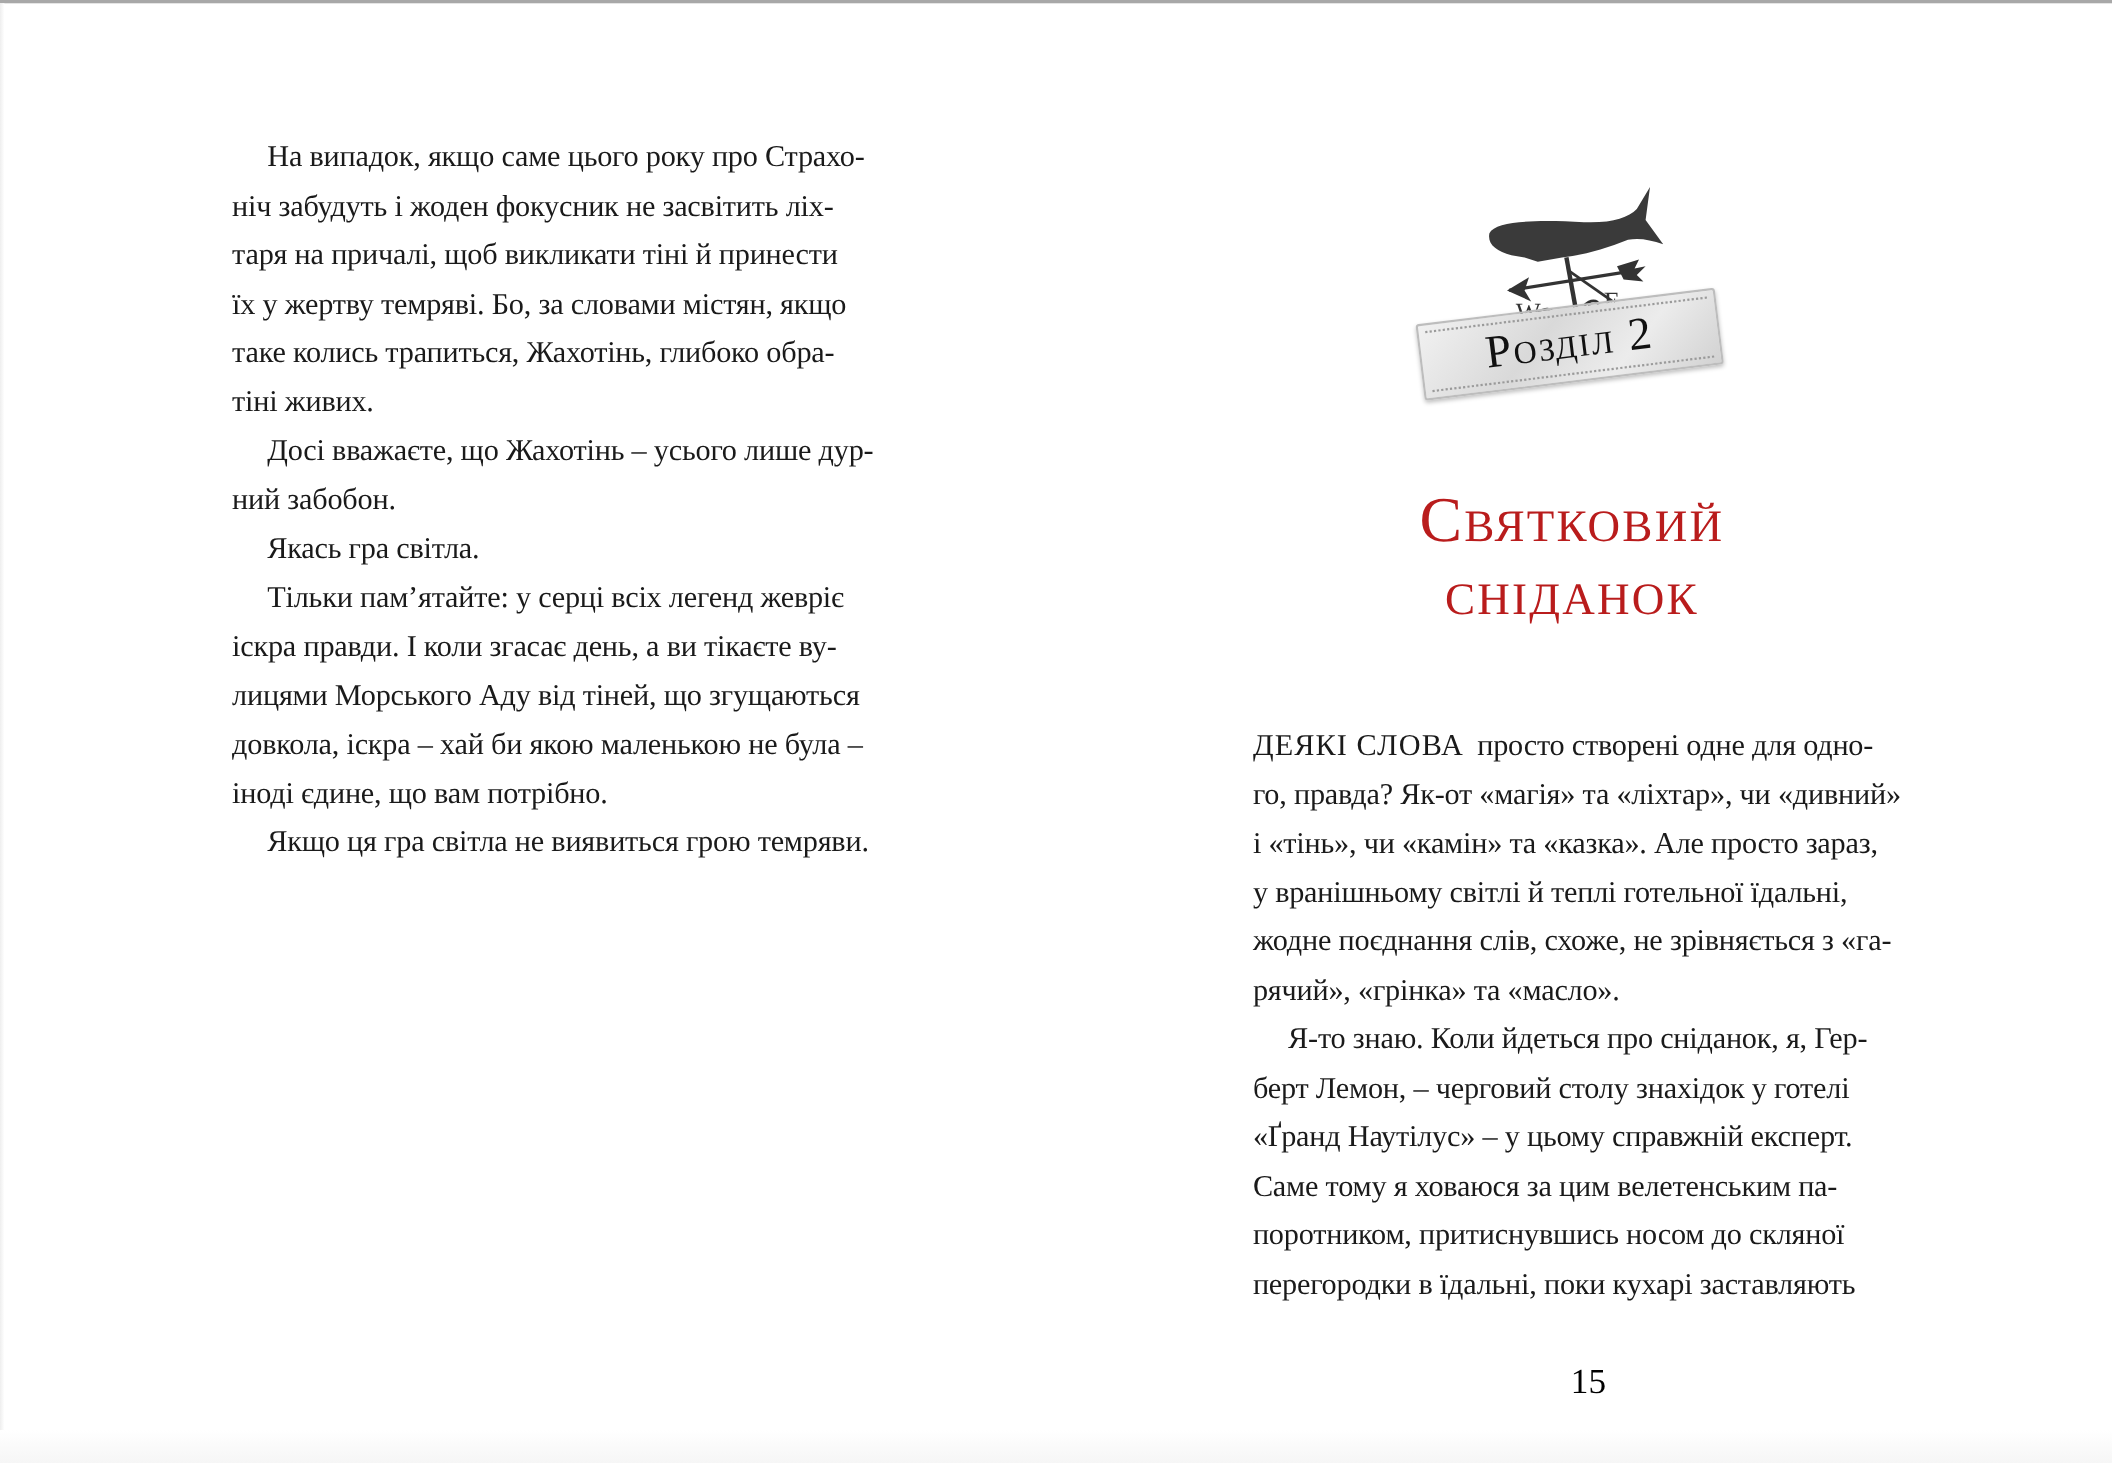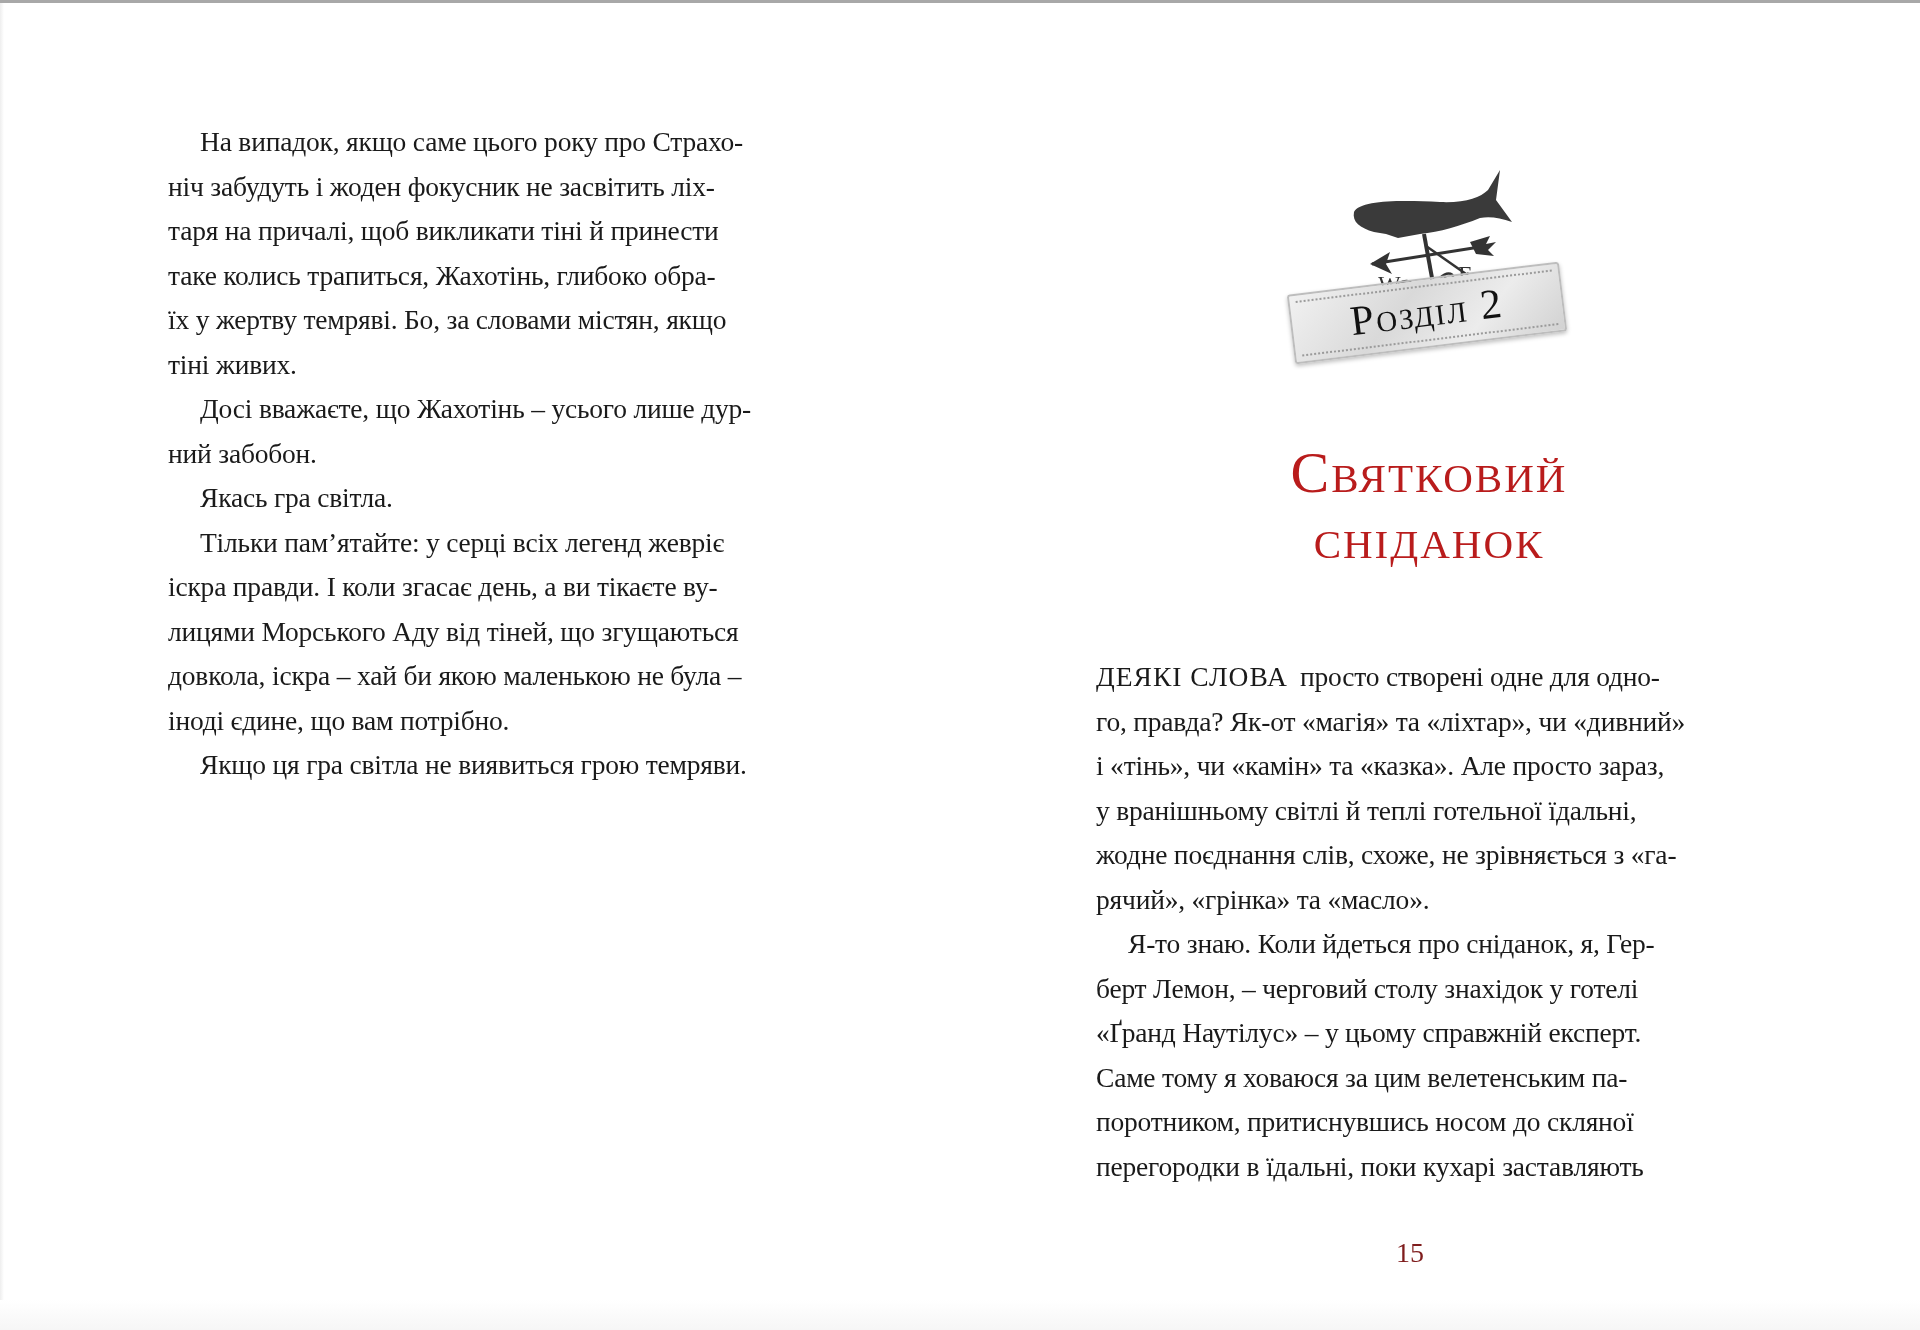--- a/index.html
+++ b/index.html
@@ -15,21 +15,21 @@
 
   .page { position: absolute; top: 0; }
   .page-left { left: 168px; width: 664px; }
   .page-right { left: 1096px; width: 666px; }
 
   .para {
     margin: 0; font-size: 27.5px; line-height: 44.5px;
     text-align: justify; text-align-last: left;
     letter-spacing: -0.2px;
   }
-  .para .ln { display: block; white-space: nowrap; }
+  .para .ln { display: block; white-space: nowrap; margin-left: 43px; }
   .indent { padding-left: 32px; }
 
   .left-text { position: absolute; top: 120px; left: 0; width: 664px; }
 
   
   .emblem { position: absolute; left: 1290px; top: 160px; width: 300px; height: 240px; }
   .plaque {
     position: absolute; left: 1290px; top: 278px; width: 270px; height: 66px;
     transform: rotate(-7deg); transform-origin: center;
     background: linear-gradient(135deg, #f1f1f1 0%, #d9d9d9 40%, #ececec 70%, #d2d2d2 100%);
@@ -50,37 +50,37 @@
     text-align: center; font-size: 58px; line-height: 66px;
     letter-spacing: 2px; font-variant: small-caps; color: #b91c1c;
   }
   .chapter-title .ln { display: block; }
 
   .right-text { position: absolute; top: 655px; left: 0; width: 666px; }
   .dropcaps { font-variant: small-caps; letter-spacing: 1px; margin-right: 12px; }
 
   .page-number {
     position: absolute; left: 1396px; width: 64px; top: 1237px;
-    text-align: left; font-size: 28px; color: #7f1d1d;
+    text-align: right; font-size: 32px; color: #000000;
   }
 </style>
 </head>
 <body>
 
 <div class="top-bar"></div>
 <div class="left-edge"></div>
 
 <div class="page page-left">
   <div class="left-text">
     <p class="para">
       <span class="ln indent">На випадок, якщо саме цього року про Страхо-</span>
       <span class="ln">ніч забудуть і жоден фокусник не засвітить ліх-</span>
       <span class="ln">таря на причалі, щоб викликати тіні й принести</span>
+      <span class="ln">їх у жертву темряві. Бо, за словами містян, якщо</span>
       <span class="ln">таке колись трапиться, Жахотінь, глибоко обра-</span>
-      <span class="ln">їх у жертву темряві. Бо, за словами містян, якщо</span>
       <span class="ln">тіні живих.</span>
     </p>
     <p class="para">
       <span class="ln indent">Досі вважаєте, що Жахотінь – усього лише дур-</span>
       <span class="ln">ний забобон.</span>
     </p>
     <p class="para">
       <span class="ln indent">Якась гра світла.</span>
     </p>
     <p class="para">

